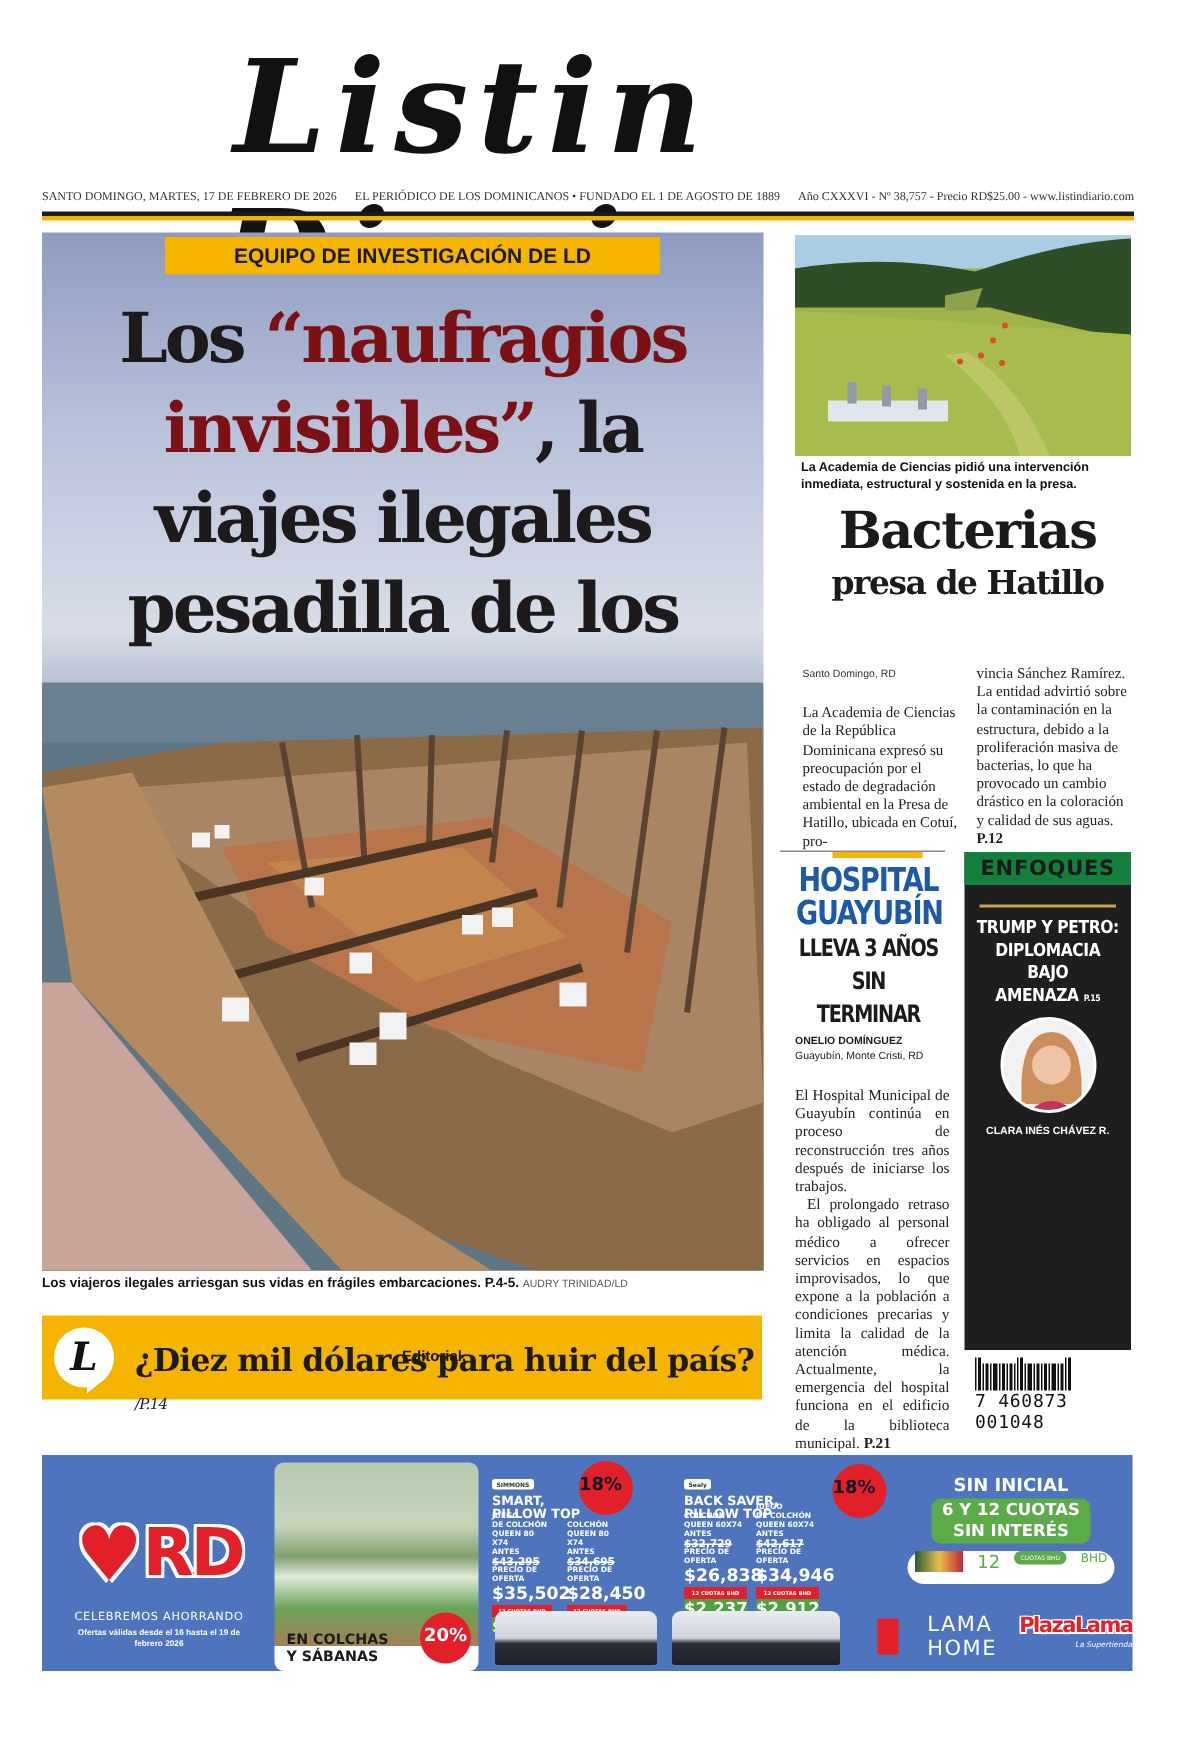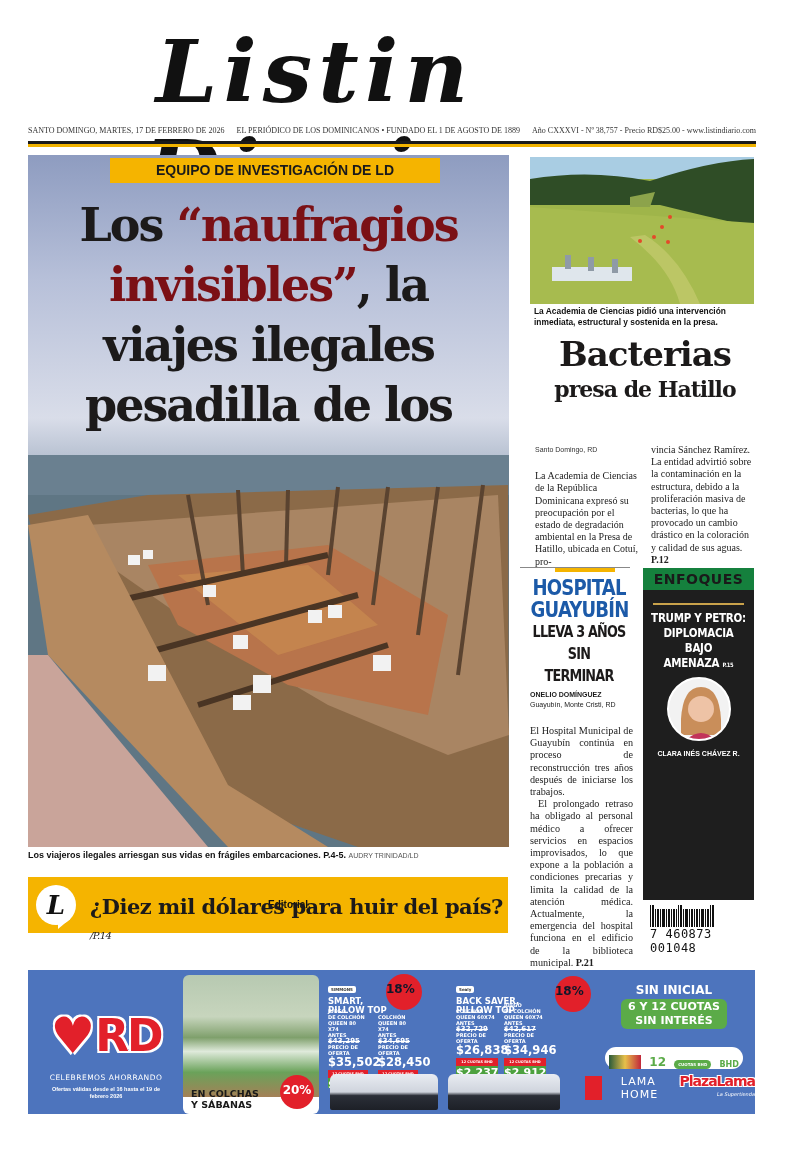--- a/index.html
+++ b/index.html
@@ -77,23 +77,23 @@
 #ad .offer .item{position:absolute;font-size:5px;line-height:6px}
 #ad .offer .old{text-decoration:line-through;font-size:7px}
 #ad .offer .price{font-size:11.5px;line-height:12px}
 #ad .offer .cuotas{background:#e2202a;font-size:3.5px;text-align:center;margin-top:2px;padding:1px 0}
 #ad .offer .green{background:#4da13f;font-size:11px;text-align:center;line-height:14px;clip-path:polygon(0 0,100% 0,100% 70%,50% 100%,0 70%)}
 #ad .badge18{position:absolute;width:36px;height:36px;border-radius:50%;background:#e2202a;color:#0f172a;font-family:"DejaVu Sans",sans-serif;font-weight:bold;font-size:12px;text-align:left;line-height:30px}
 #ad .mattress{position:absolute;height:36px;background:linear-gradient(180deg,#e9ecf2 0%,#cfd4dd 50%,#2b2f38 60%,#1d2027 100%);border-radius:6px 6px 2px 2px}
 #ad .right{position:absolute;left:565px;top:0;width:162px}
 #ad .right .h1{text-align:center;color:#fff;font-family:"DejaVu Sans",sans-serif;font-weight:bold;font-size:12px;margin-top:13px}
 #ad .right .green{margin:2px auto 0;width:106px;background:#5bab48;border-radius:6px;color:#fff;text-align:center;font-family:"DejaVu Sans",sans-serif;font-weight:bold;font-size:11px;line-height:14px;padding:1px 0}
-#ad .right .cards{margin:18px auto 0;width:138px;height:22px;background:#fff;border-radius:11px;display:flex;align-items:flex-end;justify-content:space-around;font-family:"DejaVu Sans",sans-serif;font-size:8px;font-weight:bold}
+#ad .right .cards{margin:5px auto 0;width:138px;height:22px;background:#fff;border-radius:11px;display:flex;align-items:flex-start;justify-content:space-around;font-family:"DejaVu Sans",sans-serif;font-size:8px;font-weight:normal}
 #ad .right .logos{position:absolute;top:105px;left:-8px;width:170px;display:flex;align-items:center;justify-content:space-between}
-#ad .lama{display:flex;align-items:center;gap:19px;color:#fff;font-family:"DejaVu Sans",sans-serif;font-size:11px;letter-spacing:1px}
+#ad .lama{display:flex;align-items:center;gap:19px;color:#fff;font-family:"DejaVu Sans",sans-serif;font-size:14px;letter-spacing:1px}
 #ad .lama .box{width:22px;height:24px;background:#e2202a}
 #ad .plaza{color:#e2202a;font-family:"DejaVu Sans",sans-serif;font-weight:bold;font-size:14px;letter-spacing:-1px;text-shadow:1px 1px 0 #fff,-1px -1px 0 #fff,1px -1px 0 #fff,-1px 1px 0 #fff;text-align:right;line-height:13px}
 #ad .plaza small{display:block;font-size:5px;color:#fff;text-shadow:none;font-weight:normal;font-style:italic;letter-spacing:0}
 </style>
 </head>
 <body>
 
 <div id="masthead" class="abs">
   <div class="logo">Listin Diario</div>
 </div>

